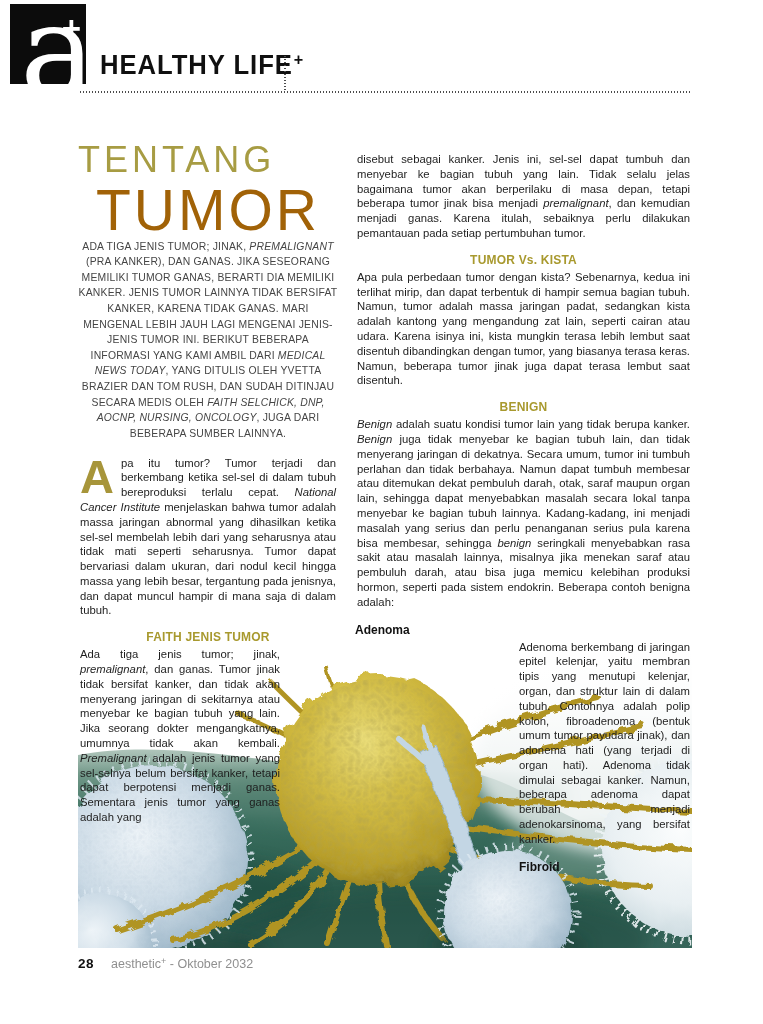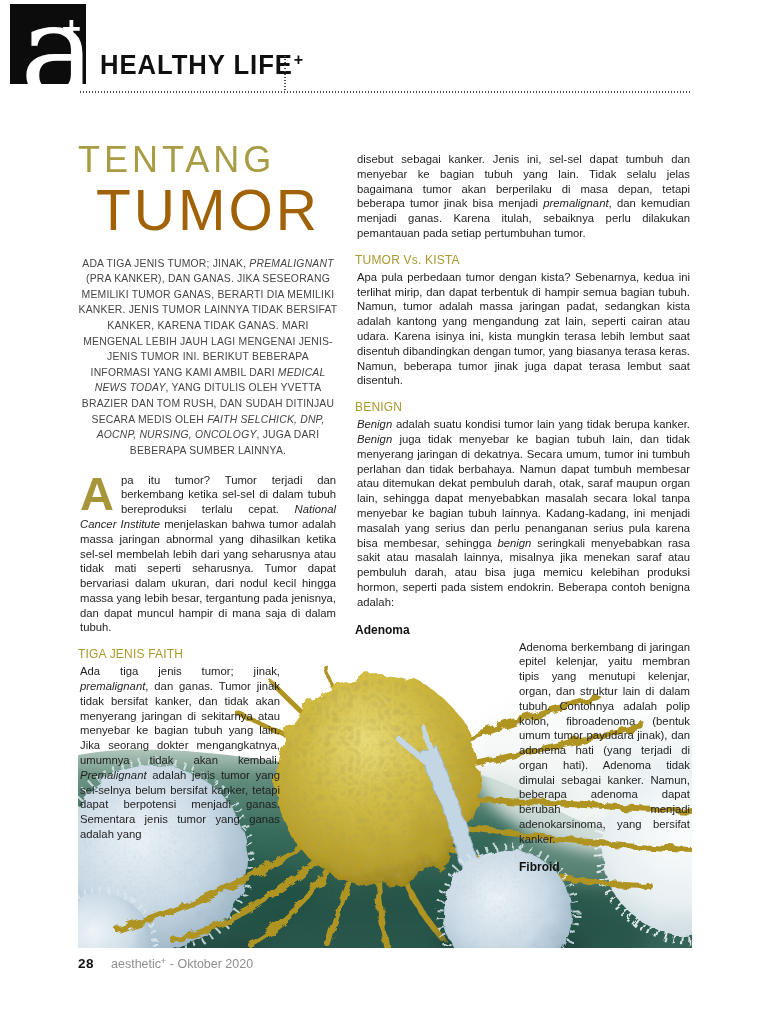--- a/index.html
+++ b/index.html
@@ -19,27 +19,27 @@
   .dot-v{position:absolute;left:284px;top:56px;width:2px;height:35px;
          background:repeating-linear-gradient(180deg,#4c4c4c 0 1px,transparent 1px 3px);}
 
   
   .col-left{position:absolute;left:78px;top:140px;width:260px;z-index:2;}
   .col-right{position:absolute;left:355px;top:150px;width:337px;z-index:2;}
 
   .t1{font-size:36px;letter-spacing:4px;color:#a79c43;line-height:1.1;font-weight:normal;}
   .t2{font-size:57px;letter-spacing:3px;color:#a16207;text-align:center;line-height:1.0;margin-top:2px;font-weight:normal;}
 
-  .intro{margin-top:17px;text-align:center;font-size:10.4px;line-height:1.5;color:#454545;letter-spacing:.2px;}
+  .intro{text-align:center;font-size:10.4px;line-height:1.5;color:#454545;letter-spacing:.2px;}
 
   .body-p{text-align:justify;font-size:11.3px;line-height:14.8px;color:#1e1e1e;margin:2px;}
   .p-top{margin-top:14px;}
   .dropcap{float:left;font-size:47px;line-height:40px;font-weight:bold;color:#a7953a;margin:1px 7px 0 0;}
 
-  .gold-h{font-size:12px;font-weight:normal;color:#a8992e;margin:12px 0 3px 0;letter-spacing:.2px;}
+  .gold-h{font-size:12px;font-weight:bold;color:#a8992e;margin:12px 0 3px 0;letter-spacing:.2px;text-align:center;}
   .black-h{font-size:12px;font-weight:bold;color:#111111;margin:13px 0 3px 0;}
 
   .spacer-l{float:right;width:56px;height:106px;margin-top:44px;}
   .spacer-r{float:left;width:162px;height:162px;margin-top:74px;}
 
   
   .cell-image{position:absolute;left:78px;top:640px;width:614px;height:308px;z-index:1;}
 
   
   .footer{position:absolute;left:78px;top:956px;z-index:2;font-size:12.5px;color:#8f8f8f;}
@@ -172,30 +172,30 @@
       </g>
       <circle cx="430" cy="274" r="60" filter="url(#texB)" fill="#ccdbe6" opacity="0.5"></circle>
     </svg>
   </div>
 
   <div class="col-left">
     <div class="t1">TENTANG</div>
     <div class="t2">TUMOR</div>
     <div class="intro">ADA TIGA JENIS TUMOR; JINAK, <i>PREMALIGNANT</i> (PRA KANKER), DAN GANAS. JIKA SESEORANG MEMILIKI TUMOR GANAS, BERARTI DIA MEMILIKI KANKER. JENIS TUMOR LAINNYA TIDAK BERSIFAT KANKER, KARENA TIDAK GANAS. MARI MENGENAL LEBIH JAUH LAGI MENGENAI JENIS-JENIS TUMOR INI. BERIKUT BEBERAPA INFORMASI YANG KAMI AMBIL DARI <i>MEDICAL NEWS TODAY</i>, YANG DITULIS OLEH YVETTA BRAZIER DAN TOM RUSH, DAN SUDAH DITINJAU SECARA MEDIS OLEH <i>FAITH SELCHICK, DNP, AOCNP, NURSING, ONCOLOGY</i>, JUGA DARI BEBERAPA SUMBER LAINNYA.</div>
     <p class="body-p p-top"><span class="dropcap">A</span><span>pa itu tumor? Tumor terjadi dan berkembang ketika sel-sel di dalam tubuh bereproduksi terlalu cepat. <i>National Cancer Institute</i> menjelaskan bahwa tumor adalah massa jaringan abnormal yang dihasilkan ketika sel-sel membelah lebih dari yang seharusnya atau tidak mati seperti seharusnya. Tumor dapat bervariasi dalam ukuran, dari nodul kecil hingga massa yang lebih besar, tergantung pada jenisnya, dan dapat muncul hampir di mana saja di dalam tubuh.</span></p>
-    <div class="gold-h">TIGA JENIS FAITH</div>
+    <div class="gold-h">FAITH JENIS TUMOR</div>
     <p class="body-p"><span class="spacer-l"></span><span>Ada tiga jenis tumor; jinak, <i>premalignant</i>, dan ganas. Tumor jinak tidak bersifat kanker, dan tidak akan menyerang jaringan di sekitarnya atau menyebar ke bagian tubuh yang lain. Jika seorang dokter mengangkatnya, umumnya tidak akan kembali. <i>Premalignant</i> adalah jenis tumor yang sel-selnya belum bersifat kanker, tetapi dapat berpotensi menjadi ganas. Sementara jenis tumor yang ganas adalah yang</span></p>
   </div>
 
   <div class="col-right">
     <p class="body-p">disebut sebagai kanker. Jenis ini, sel-sel dapat tumbuh dan menyebar ke bagian tubuh yang lain. Tidak selalu jelas bagaimana tumor akan berperilaku di masa depan, tetapi beberapa tumor jinak bisa menjadi <i>premalignant</i>, dan kemudian menjadi ganas. Karena itulah, sebaiknya perlu dilakukan pemantauan pada setiap pertumbuhan tumor.</p>
     <div class="gold-h">TUMOR Vs. KISTA</div>
     <p class="body-p">Apa pula perbedaan tumor dengan kista? Sebenarnya, kedua ini terlihat mirip, dan dapat terbentuk di hampir semua bagian tubuh. Namun, tumor adalah massa jaringan padat, sedangkan kista adalah kantong yang mengandung zat lain, seperti cairan atau udara. Karena isinya ini, kista mungkin terasa lebih lembut saat disentuh dibandingkan dengan tumor, yang biasanya terasa keras. Namun, beberapa tumor jinak juga dapat terasa lembut saat disentuh.</p>
     <div class="gold-h">BENIGN</div>
     <p class="body-p"><i>Benign</i> adalah suatu kondisi tumor lain yang tidak berupa kanker. <i>Benign</i> juga tidak menyebar ke bagian tubuh lain, dan tidak menyerang jaringan di dekatnya. Secara umum, tumor ini tumbuh perlahan dan tidak berbahaya. Namun dapat tumbuh membesar atau ditemukan dekat pembuluh darah, otak, saraf maupun organ lain, sehingga dapat menyebabkan masalah secara lokal tanpa menyebar ke bagian tubuh lainnya. Kadang-kadang, ini menjadi masalah yang serius dan perlu penanganan serius pula karena bisa membesar, sehingga <i>benign</i> seringkali menyebabkan rasa sakit atau masalah lainnya, misalnya jika menekan saraf atau pembuluh darah, atau bisa juga memicu kelebihan produksi hormon, seperti pada sistem endokrin. Beberapa contoh benigna adalah:</p>
     <div class="black-h">Adenoma</div>
     <p class="body-p"><span class="spacer-r"></span><span>Adenoma berkembang di jaringan epitel kelenjar, yaitu membran tipis yang menutupi kelenjar, organ, dan struktur lain di dalam tubuh. Contohnya adalah polip kolon, fibroadenoma (bentuk umum tumor payudara jinak), dan adonema hati (yang terjadi di organ hati). Adenoma tidak dimulai sebagai kanker. Namun, beberapa adenoma dapat berubah menjadi adenokarsinoma, yang bersifat kanker.</span></p>
     <div class="black-h">Fibroid</div>
   </div>
 
-  <div class="footer"><span class="pn">28</span><span>aesthetic</span><sup>+</sup><span> - Oktober 2020</span></div>
+  <div class="footer"><span class="pn">28</span><span>aesthetic</span><sup>+</sup><span> - Oktober 2032</span></div>
 
 </div>
 
 </body></html>

